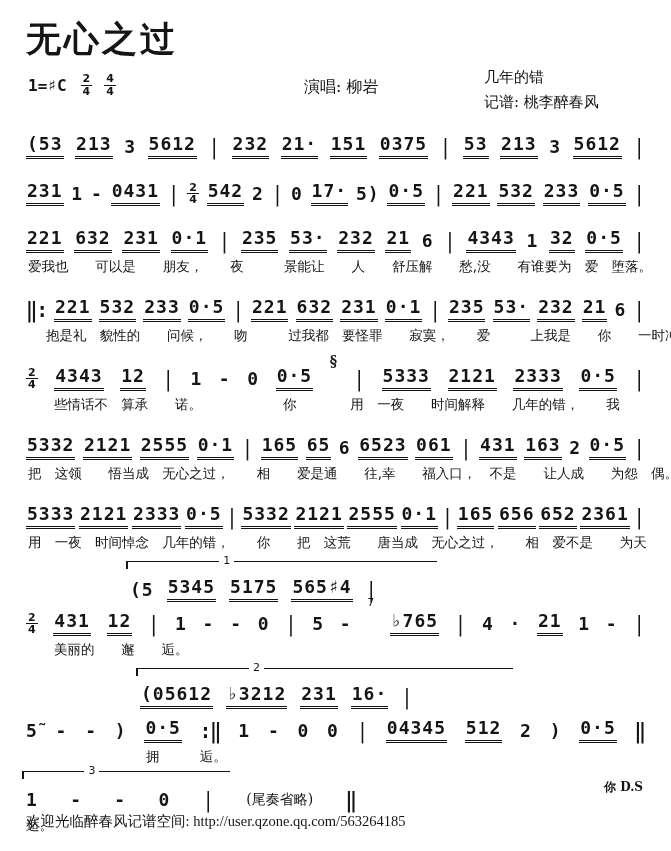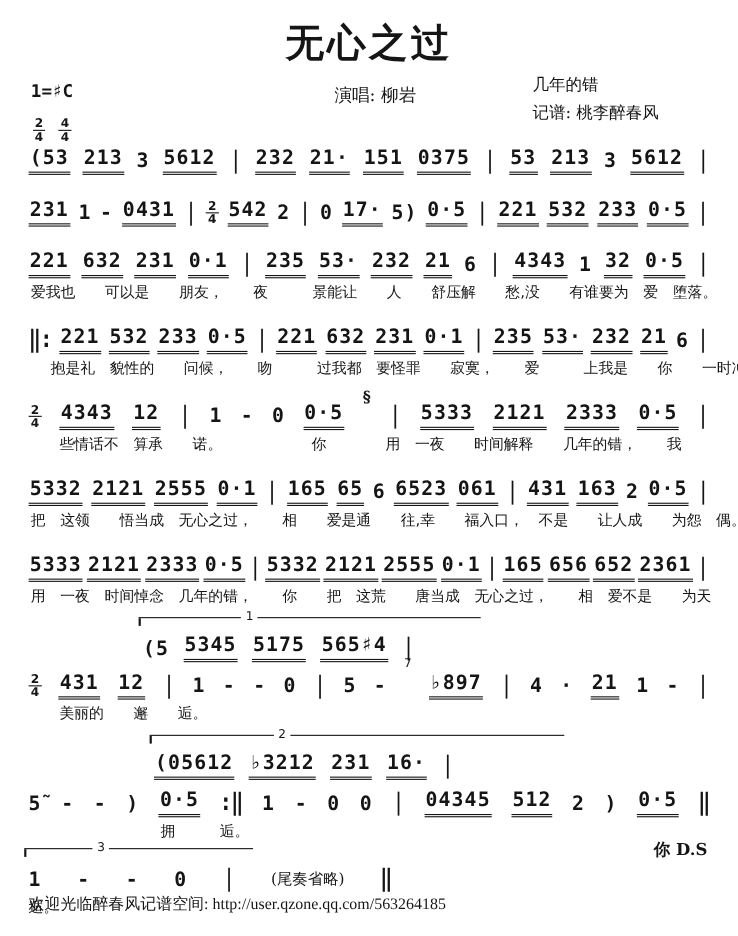--- a/index.html
+++ b/index.html
@@ -5,26 +5,26 @@
   html,body{margin:0;padding:0;}
   body{
     width:671px;height:851px;position:relative;overflow:hidden;
     background:#ffffff;color:#151515;
     font-family:"DejaVu Sans",sans-serif;
   }
   .page{padding:10px 26px 0 26px;position:relative;height:841px;box-sizing:border-box;}
 
   
   .title{
-    text-align:center;font-size:35px;font-weight:bold;letter-spacing:3px;
+    font-size:35px;font-weight:bold;letter-spacing:3px;
     font-family:"DejaVu Sans",sans-serif;margin-top:6px;
   }
   .meta-row{position:relative;height:54px;margin-top:2px;}
   .key-area{position:absolute;left:2px;top:8px;display:flex;align-items:center;gap:14px;
-    font-size:16px;font-weight:bold;font-family:"DejaVu Sans Mono",monospace;flex-direction:column;}
+    font-size:16px;font-weight:bold;font-family:"DejaVu Sans Mono",monospace;}
   .performer{position:absolute;left:278px;top:12px;font-size:16px;
     font-family:"DejaVu Serif",serif;}
   .credits{position:absolute;left:458px;top:0;font-size:15px;line-height:25px;
     font-family:"DejaVu Serif",serif;}
 
   .tsig{display:inline-flex;flex-direction:column;line-height:1.05;text-align:center;
     font-size:11px;font-weight:bold;font-family:"DejaVu Sans",sans-serif;vertical-align:middle;}
   .tsig .num{border-bottom:1.3px solid #151515;padding:0 2px;}
   .tsig .den{padding:0 2px;}
 
@@ -46,21 +46,21 @@
   .bar{font-weight:normal;font-size:19px;padding-bottom:2px;transform:scaleY(1.15);}
   .bar.thick{font-weight:bold;letter-spacing:-1px;}
   .segno{font-size:14px;align-self:flex-start;transform:translateY(-6px);font-family:"DejaVu Serif",serif;}
   .tuplet{font-size:11px;align-self:flex-start;transform:translateY(-8px);font-weight:normal;}
   .cnote{font-family:"DejaVu Serif",serif;font-weight:normal;font-size:14px;padding-bottom:3px;white-space:nowrap;}
 
   .lyrics{
     font-size:13.5px;margin-top:5px;white-space:pre;word-spacing:9px;
     font-family:"DejaVu Sans",sans-serif;line-height:17px;min-height:17px;
   }
-  .right-text{position:absolute;right:2px;top:52px;font-size:15px;font-weight:bold;
+  .right-text{position:absolute;right:2px;top:68px;font-size:12px;font-weight:bold;
     font-family:"DejaVu Serif",serif;}
 
   
   .volta-bracket{position:absolute;top:-9px;left:-4px;border-top:1.6px solid #151515;height:7px;}
   .volta-bracket::before{content:"";position:absolute;left:0;top:0;width:1.6px;height:7px;background:#151515;}
   .volta-num{position:absolute;top:-8px;background:#ffffff;padding:0 4px;font-size:11px;
     font-weight:normal;font-family:"DejaVu Sans",sans-serif;}
 
   
   .footer{position:absolute;left:26px;bottom:10px;font-size:14.5px;
@@ -257,21 +257,21 @@
           <span class="grp">12</span>
           <span class="bar">|</span>
           <span class="note">1</span>
           <span class="note">-</span>
           <span class="note">-</span>
           <span class="note">0</span>
           <span class="bar">|</span>
           <span class="note">5</span>
           <span class="note">-</span>
           <span class="tuplet">7</span>
-          <span class="grp">♭897</span>
+          <span class="grp">♭765</span>
           <span class="bar">|</span>
           <span class="note">4</span>
           <span class="note">·</span>
           <span class="grp">21</span>
           <span class="note">1</span>
           <span class="note">-</span>
           <span class="bar">|</span>
         </div>
         <div class="lyrics" style="padding-left: 28px;">美丽的　 邂　 逅。</div>
       </div><div class="system inset" style="margin-left: 114px;"><div class="volta-bracket" style="right: -100px;">

